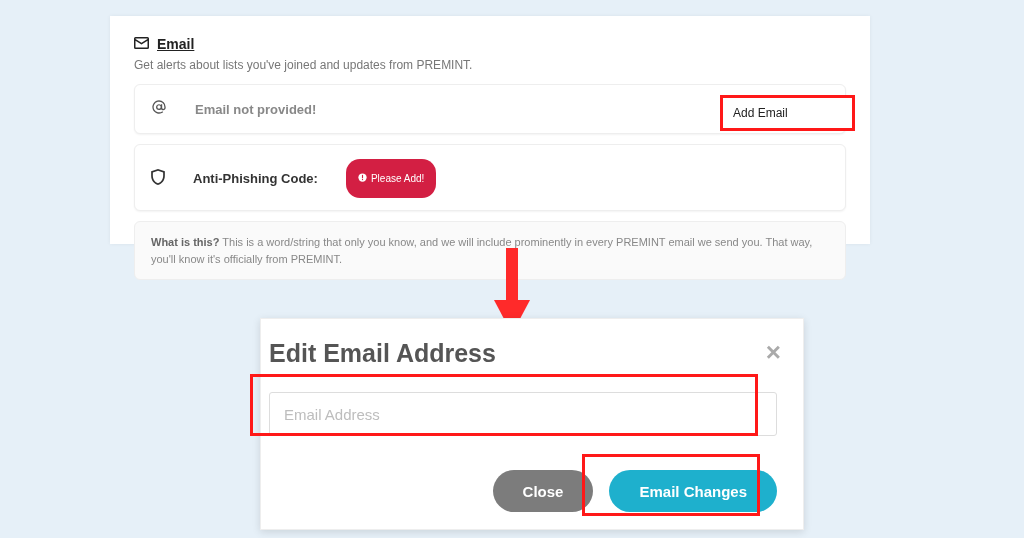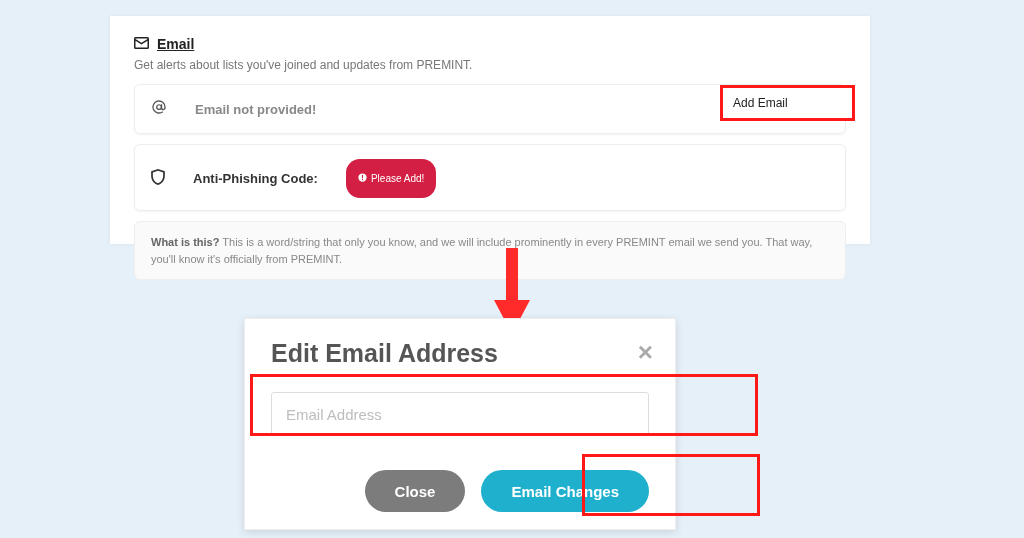--- a/index.html
+++ b/index.html
@@ -39,32 +39,32 @@
     cursor:pointer;
   }
   .info-band{
     background:#fafafa;border:1px solid #eee;border-radius:6px;
     padding:12px 16px;font-size:11px;color:#888;line-height:1.5;
   }
   .info-band b{color:#666;}
 
   
   .hl{border:3px solid #ff1818;position:absolute;}
-  .hl-addemail{left:720px;top:85px;width:135px;height:36px;background:#fff;
+  .hl-addemail{left:720px;top:95px;width:135px;height:36px;background:#fff;
                display:flex;align-items:center;padding-left:10px;}
   .hl-addemail span{font-size:12px;color:#222;font-weight:500;}
 
   
   .arrow{position:absolute;left:494px;top:248px;width:36px;height:86px;}
 
   
   .modal{
-    position:absolute;left:244px;top:318px;width:432px;height:212px;
+    position:absolute;left:260px;top:318px;width:544px;height:212px;
     background:#fff;border:1px solid #eee;box-shadow:0 2px 8px rgba(0,0,0,.12);
-    padding:20px 26px 16px 26px;
+    padding:20px 26px 16px 8px;
   }
   .modal-title{
     font-size:25px;color:#555;font-weight:700;
   }
   .modal-close{
     position:absolute;right:22px;top:18px;font-size:26px;color:#aaa;font-weight:700;
     cursor:pointer;user-select:none;
   }
   .input-wrap{
     margin-top:24px;

